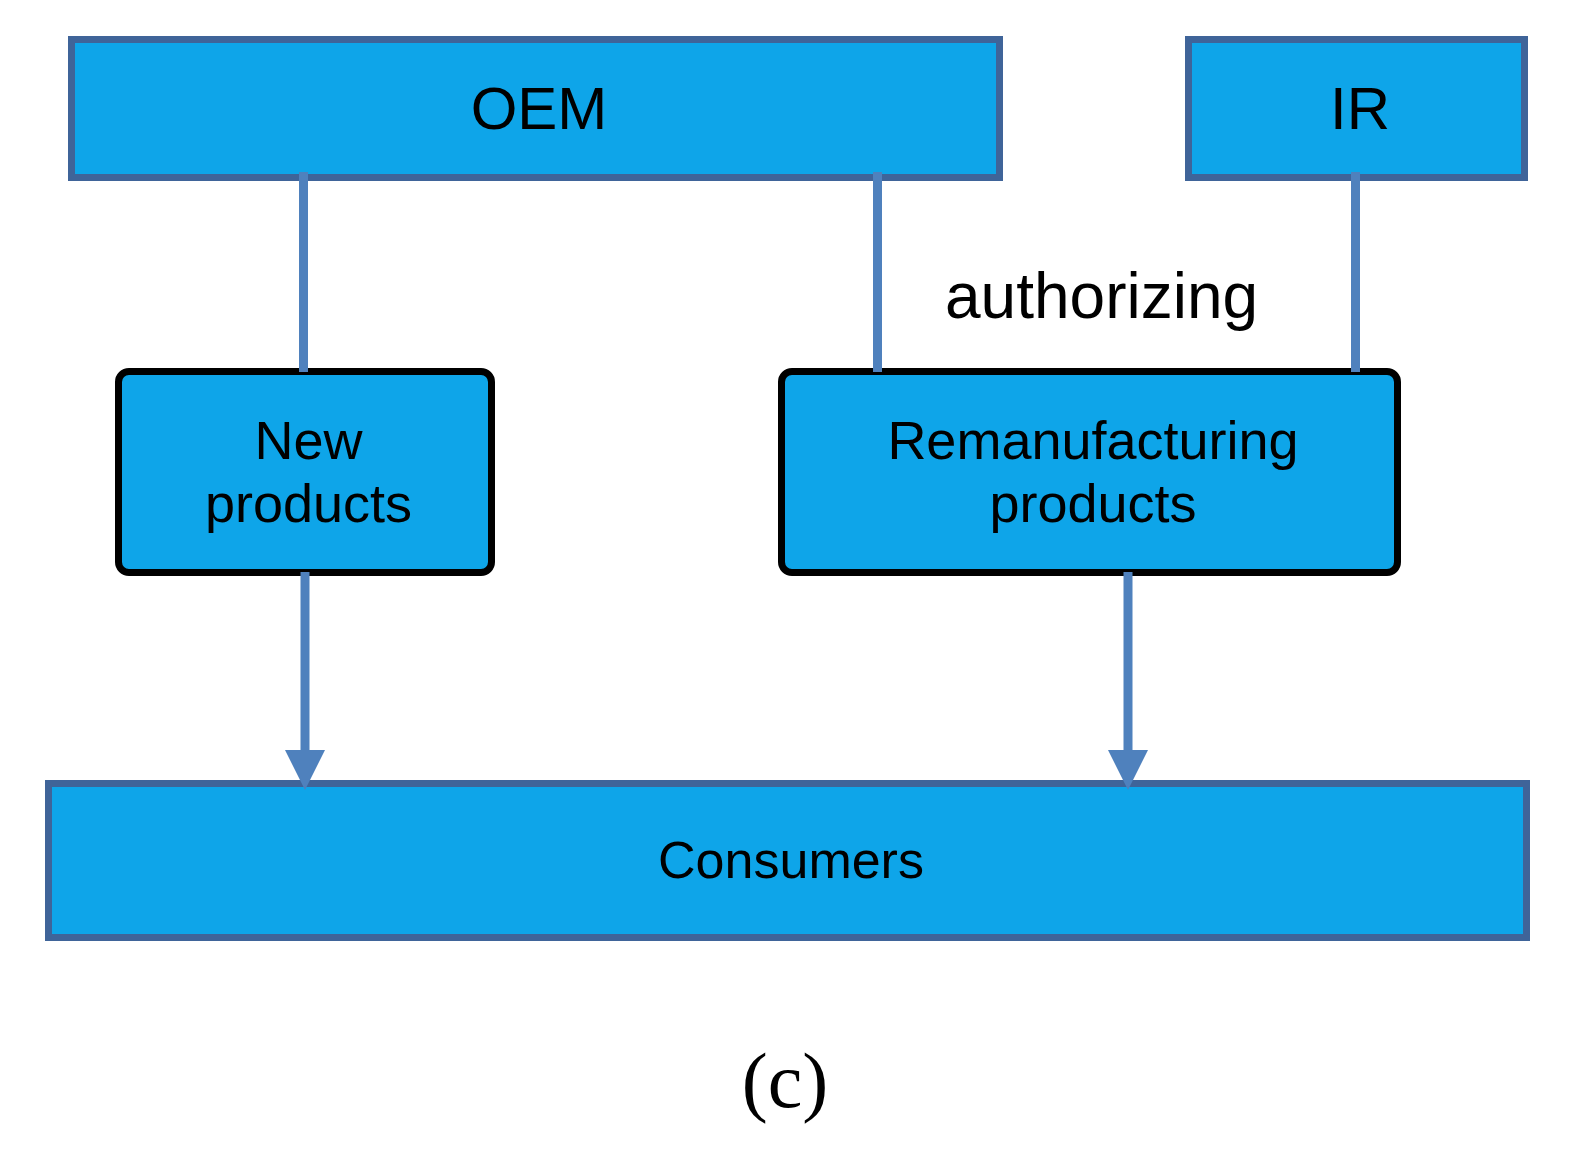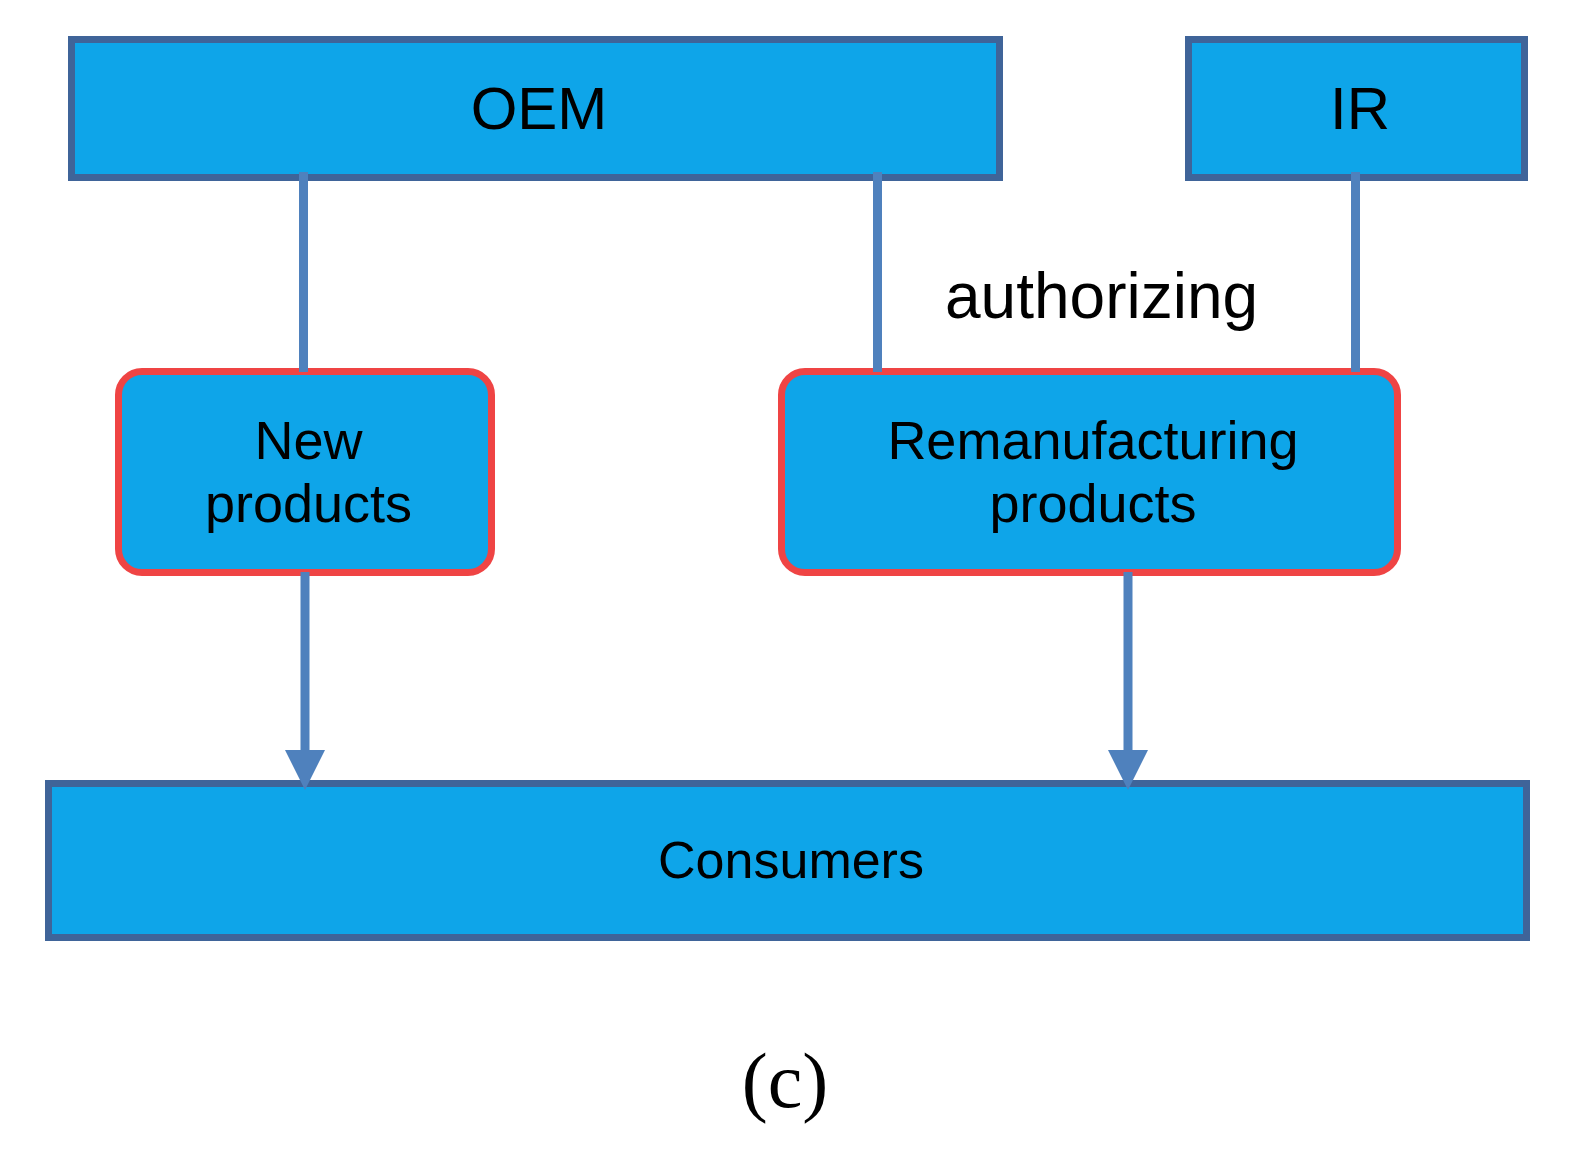--- a/index.html
+++ b/index.html
@@ -26,22 +26,22 @@
     text-align: center;
     background: #0ea5e9;
     color: #000000;
     line-height: 1.16;
     padding-left: 7px;
   }
   .node-rect {
     border: 7px solid #3F6499;
   }
   .node-round {
-    border: 7px solid #ef4444;
-    border-radius: 27px;
+    border: 7px solid #000000;
+    border-radius: 14px;
   }
   .node-label {
     display: block;
     white-space: pre-line;
   }
 
   
   #node-oem      { left: 68px;   top: 36px;  width: 935px;  height: 145px; font-size: 60px; }
   #node-ir       { left: 1185px; top: 36px;  width: 343px;  height: 145px; font-size: 60px; }
   #node-new      { left: 115px;  top: 368px; width: 380px;  height: 208px; font-size: 54px; }

